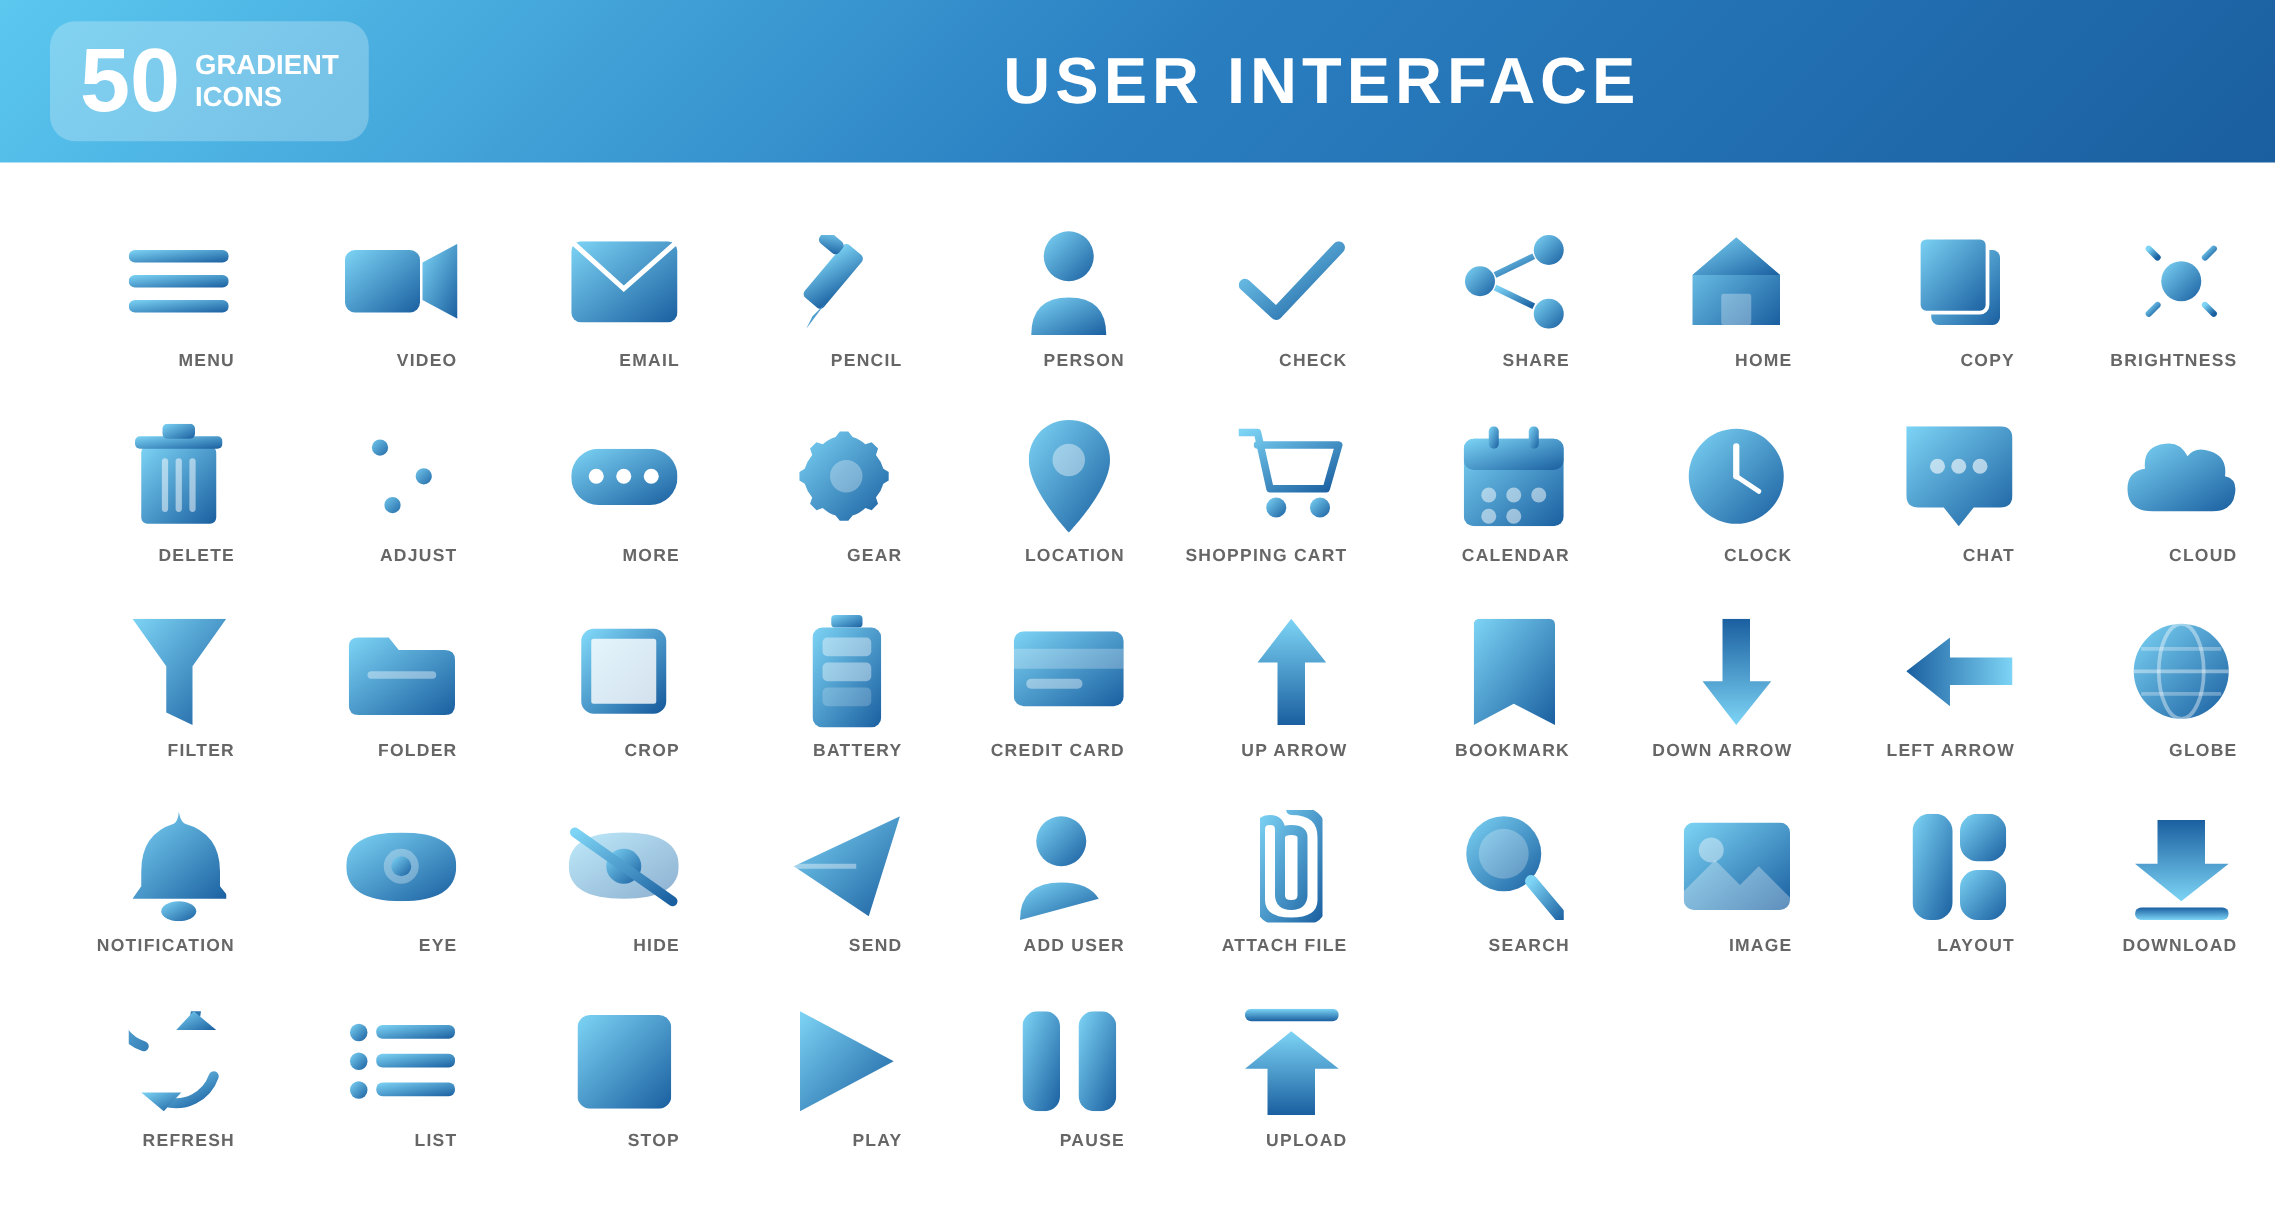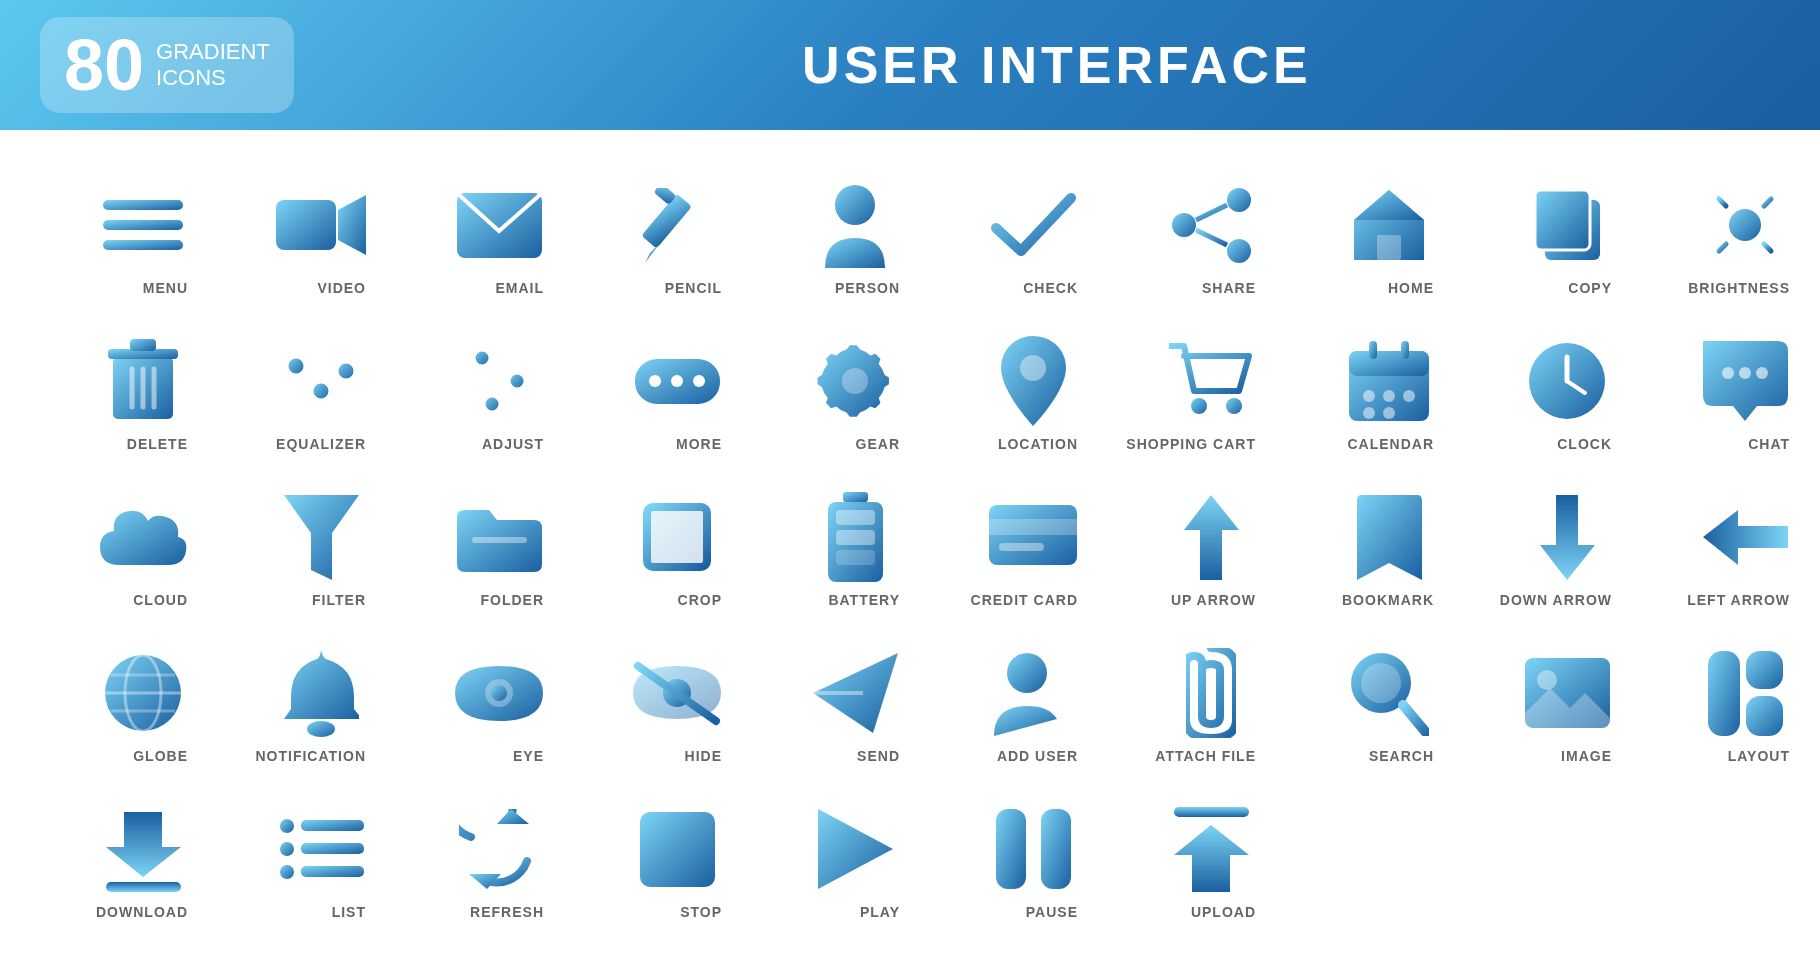--- a/index.html
+++ b/index.html
@@ -37,21 +37,21 @@
       font-weight: 900;
       color: #fff;
       line-height: 1;
     }
 
     .header-badge-text {
       display: flex;
       flex-direction: column;
       color: #fff;
       font-size: 22px;
-      font-weight: 400;
+      font-weight: 700;
       line-height: 1.2;
       text-transform: uppercase;
       justify-content: center;
     }
 
     .header-title {
       flex: 1;
       text-align: center;
       font-size: 52px;
       font-weight: 900;
@@ -104,21 +104,21 @@
     </linearGradient>
     <linearGradient id="blueGrad2" x1="0%" y1="0%" x2="0%" y2="100%">
       <stop offset="0%" style="stop-color:#7dd4f5;stop-opacity:1"></stop>
       <stop offset="100%" style="stop-color:#1a5fa0;stop-opacity:1"></stop>
     </linearGradient>
   </defs>
 </svg>
 
 <div class="header">
   <div class="header-badge">
-    <span class="header-badge-number">80</span>
+    <span class="header-badge-number">50</span>
     <span class="header-badge-text">
       <span>GRADIENT</span>
       <span>ICONS</span>
     </span>
   </div>
   <div class="header-title">USER INTERFACE</div>
 </div>
 
 <div class="icons-container">
 
@@ -310,39 +310,20 @@
         <rect x="0" y="10" width="70" height="10" rx="4" fill="url(#g13)"></rect>
         <rect x="22" y="0" width="26" height="12" rx="4" fill="url(#g13)"></rect>
         <line x1="24" y1="30" x2="24" y2="68" stroke="white" stroke-width="5" stroke-linecap="round" opacity="0.5"></line>
         <line x1="35" y1="30" x2="35" y2="68" stroke="white" stroke-width="5" stroke-linecap="round" opacity="0.5"></line>
         <line x1="46" y1="30" x2="46" y2="68" stroke="white" stroke-width="5" stroke-linecap="round" opacity="0.5"></line>
       </svg>
     </div>
     <span class="icon-label">DELETE</span>
   </div>
 
-  <div class="icon-item">
-    <div class="icon-shape">
-      <svg width="80" height="80" viewBox="0 0 80 80">
-        <defs>
-            <linearGradient id="g14" x1="0%" y1="0%" x2="100%" y2="100%">
-              <stop offset="0%" stop-color="#7dd4f5"></stop>
-              <stop offset="100%" stop-color="#1a5fa0"></stop>
-            </linearGradient>
-          </defs>
-        <line x1="15" y1="10" x2="15" y2="70" stroke="url(#g14)" stroke-width="7" stroke-linecap="round"></line>
-        <line x1="40" y1="10" x2="40" y2="70" stroke="url(#g14)" stroke-width="7" stroke-linecap="round"></line>
-        <line x1="65" y1="10" x2="65" y2="70" stroke="url(#g14)" stroke-width="7" stroke-linecap="round"></line>
-        <circle cx="15" cy="25" r="9" fill="url(#g14)" stroke="white" stroke-width="3"></circle>
-        <circle cx="40" cy="50" r="9" fill="url(#g14)" stroke="white" stroke-width="3"></circle>
-        <circle cx="65" cy="30" r="9" fill="url(#g14)" stroke="white" stroke-width="3"></circle>
-      </svg>
-    </div>
-    <span class="icon-label">EQUALIZER</span>
-  </div>
 
   <div class="icon-item">
     <div class="icon-shape">
       <svg width="85" height="70" viewBox="0 0 85 70">
         <defs>
             <linearGradient id="g15" x1="0%" y1="0%" x2="100%" y2="100%">
               <stop offset="0%" stop-color="#7dd4f5"></stop>
               <stop offset="100%" stop-color="#1a5fa0"></stop>
             </linearGradient>
           </defs>
@@ -825,58 +806,58 @@
           </defs>
         <polygon points="37,70 0,40 18,40 18,5 56,5 56,40 75,40" fill="url(#g44)"></polygon>
         <rect x="0" y="75" width="75" height="10" rx="5" fill="url(#g44)"></rect>
       </svg>
     </div>
     <span class="icon-label">DOWNLOAD</span>
   </div>
 
   <div class="icon-item">
     <div class="icon-shape">
+      <svg width="80" height="80" viewBox="0 0 80 80">
+        <defs>
+            <linearGradient id="g45" x1="0%" y1="0%" x2="100%" y2="100%">
+              <stop offset="0%" stop-color="#7dd4f5"></stop>
+              <stop offset="100%" stop-color="#1a5fa0"></stop>
+            </linearGradient>
+          </defs>
+        <path d="M12 28 A32 32 0 1 1 52 8" stroke="url(#g45)" stroke-width="8" fill="none" stroke-linecap="round"></path>
+        <polygon points="52,0 70,15 38,15" fill="url(#g45)"></polygon>
+        <path d="M68 52 A32 32 0 0 1 28 72" stroke="url(#g45)" stroke-width="8" fill="none" stroke-linecap="round"></path>
+        <polygon points="28,80 10,65 42,65" fill="url(#g45)"></polygon>
+      </svg>
+    </div>
+    <span class="icon-label">REFRESH</span>
+  </div>
+
+  <div class="icon-item">
+    <div class="icon-shape">
       <svg width="85" height="70" viewBox="0 0 85 70">
         <defs>
             <linearGradient id="g46" x1="0%" y1="0%" x2="100%" y2="100%">
               <stop offset="0%" stop-color="#7dd4f5"></stop>
               <stop offset="100%" stop-color="#1a5fa0"></stop>
             </linearGradient>
           </defs>
         <circle cx="8" cy="12" r="7" fill="url(#g46)"></circle>
         <rect x="22" y="6" width="63" height="11" rx="5" fill="url(#g46)"></rect>
         <circle cx="8" cy="35" r="7" fill="url(#g46)"></circle>
         <rect x="22" y="29" width="63" height="11" rx="5" fill="url(#g46)"></rect>
         <circle cx="8" cy="58" r="7" fill="url(#g46)"></circle>
         <rect x="22" y="52" width="63" height="11" rx="5" fill="url(#g46)"></rect>
       </svg>
     </div>
     <span class="icon-label">LIST</span>
   </div>
 
   <div class="icon-item">
     <div class="icon-shape">
-      <svg width="80" height="80" viewBox="0 0 80 80">
-        <defs>
-            <linearGradient id="g45" x1="0%" y1="0%" x2="100%" y2="100%">
-              <stop offset="0%" stop-color="#7dd4f5"></stop>
-              <stop offset="100%" stop-color="#1a5fa0"></stop>
-            </linearGradient>
-          </defs>
-        <path d="M12 28 A32 32 0 1 1 52 8" stroke="url(#g45)" stroke-width="8" fill="none" stroke-linecap="round"></path>
-        <polygon points="52,0 70,15 38,15" fill="url(#g45)"></polygon>
-        <path d="M68 52 A32 32 0 0 1 28 72" stroke="url(#g45)" stroke-width="8" fill="none" stroke-linecap="round"></path>
-        <polygon points="28,80 10,65 42,65" fill="url(#g45)"></polygon>
-      </svg>
-    </div>
-    <span class="icon-label">REFRESH</span>
-  </div>
-
-  <div class="icon-item">
-    <div class="icon-shape">
       <svg width="75" height="75" viewBox="0 0 75 75">
         <defs>
             <linearGradient id="g47" x1="0%" y1="0%" x2="100%" y2="100%">
               <stop offset="0%" stop-color="#7dd4f5"></stop>
               <stop offset="100%" stop-color="#1a5fa0"></stop>
             </linearGradient>
           </defs>
         <rect x="0" y="0" width="75" height="75" rx="10" fill="url(#g47)"></rect>
       </svg>
     </div>

